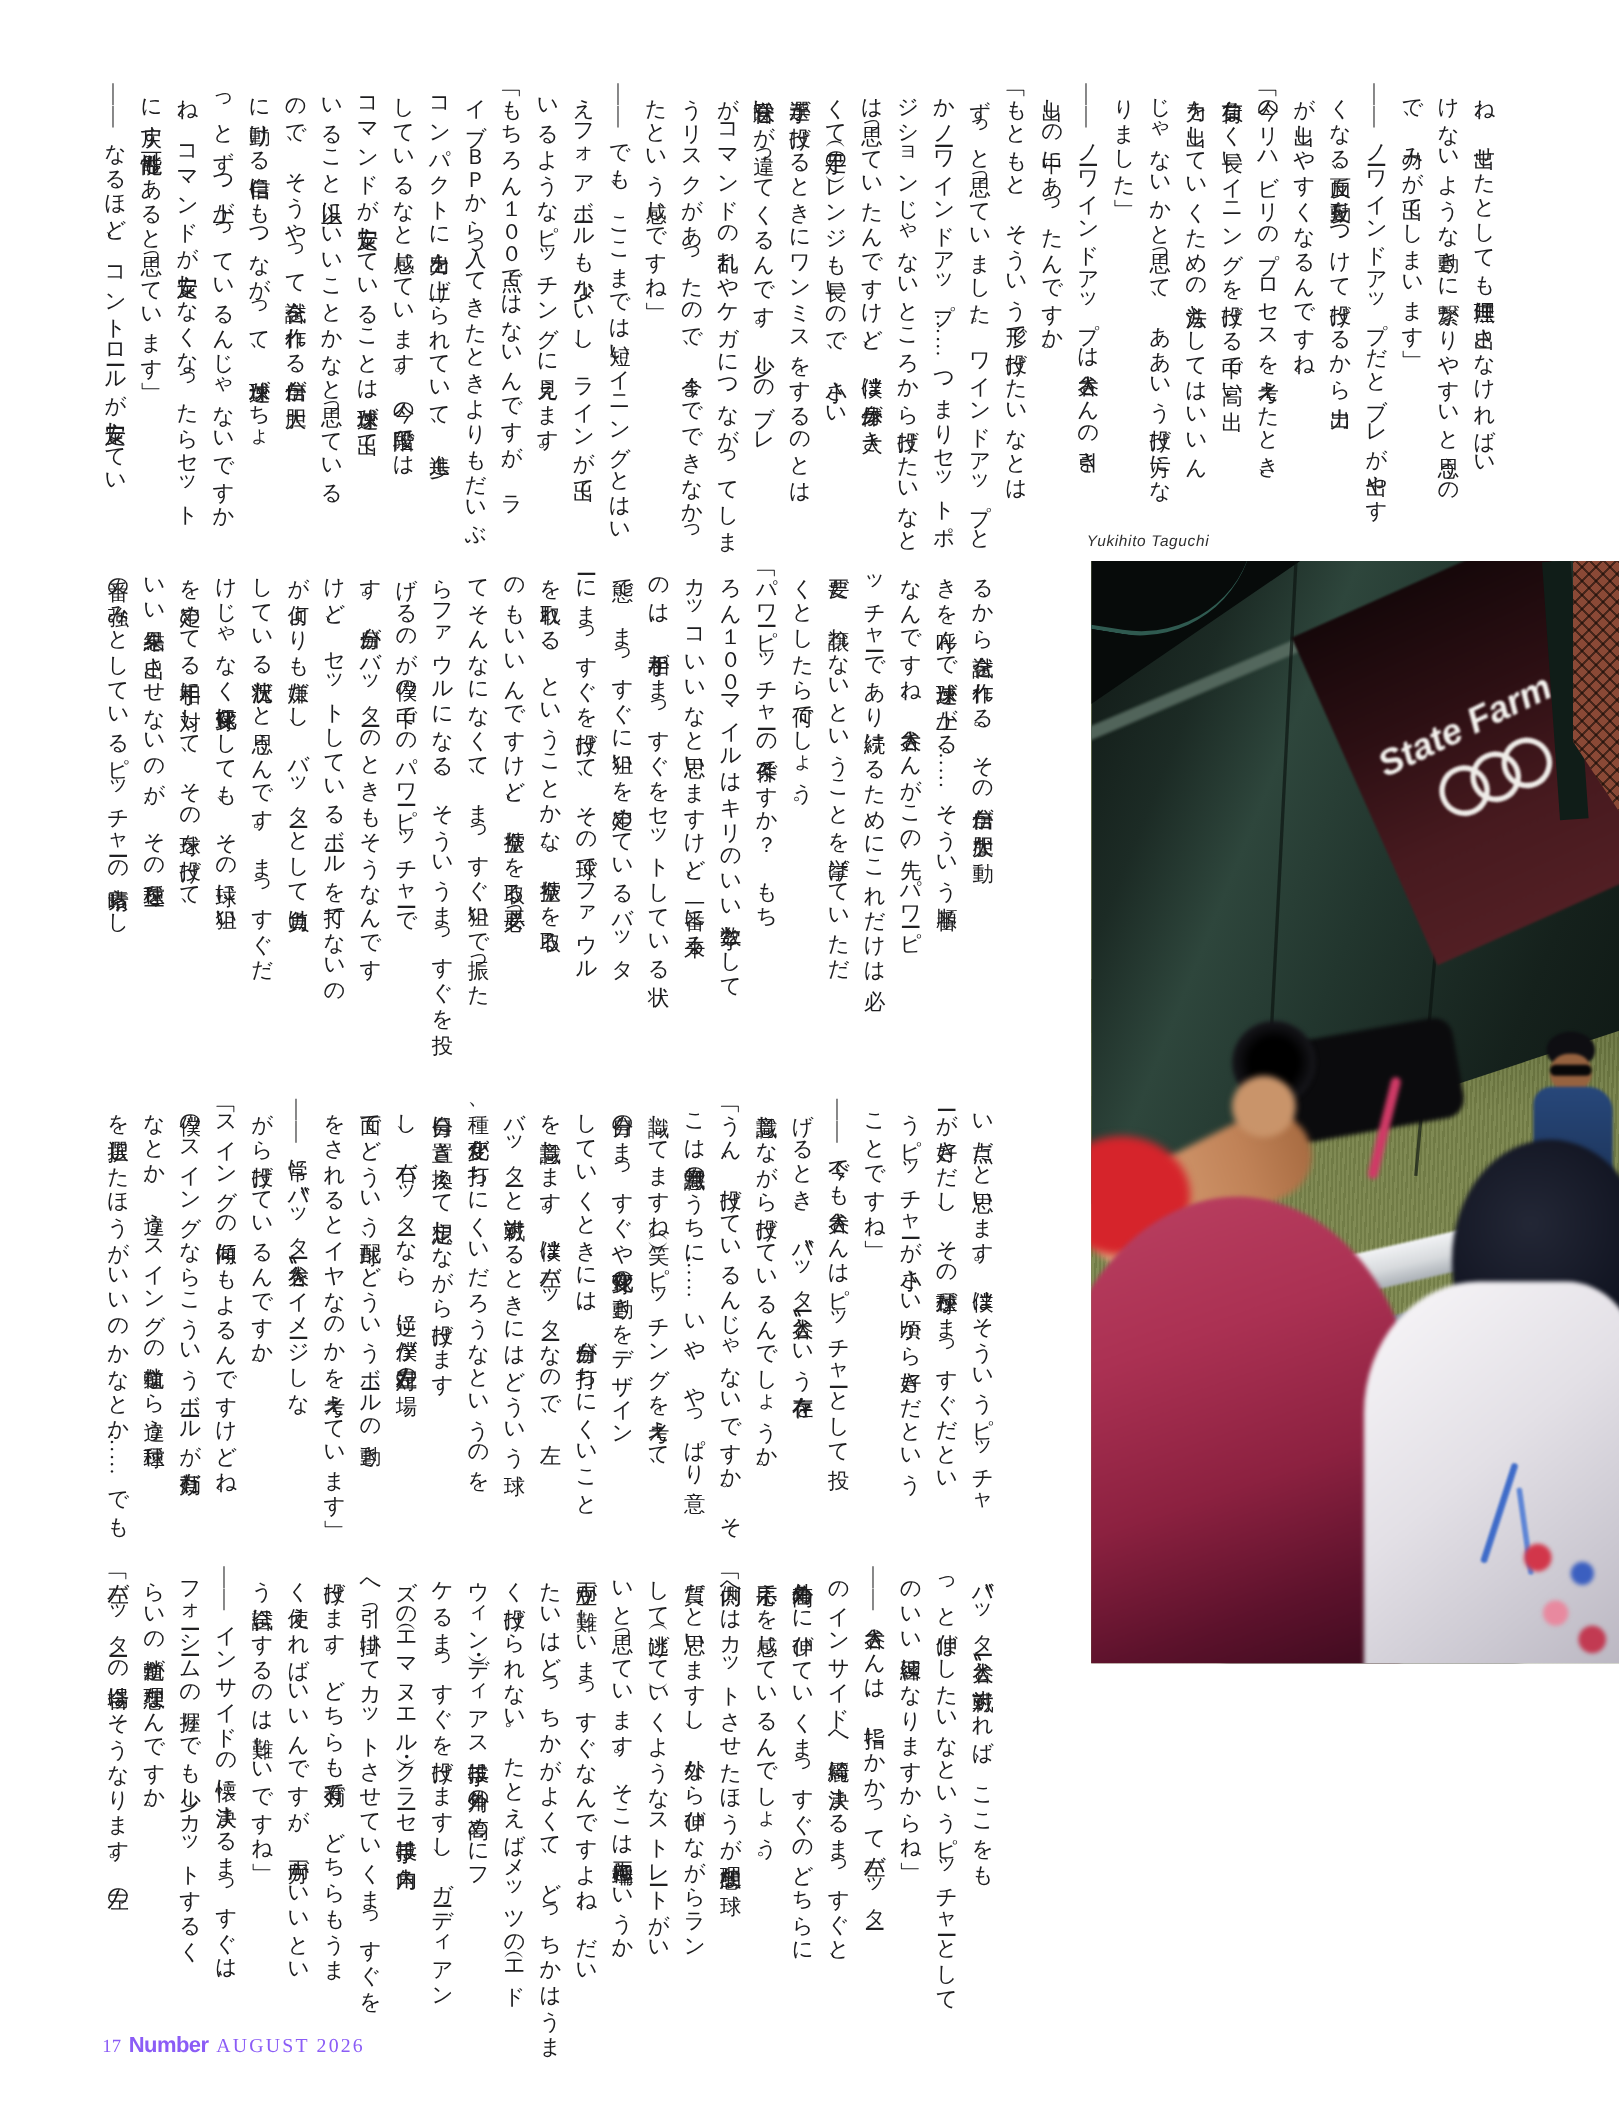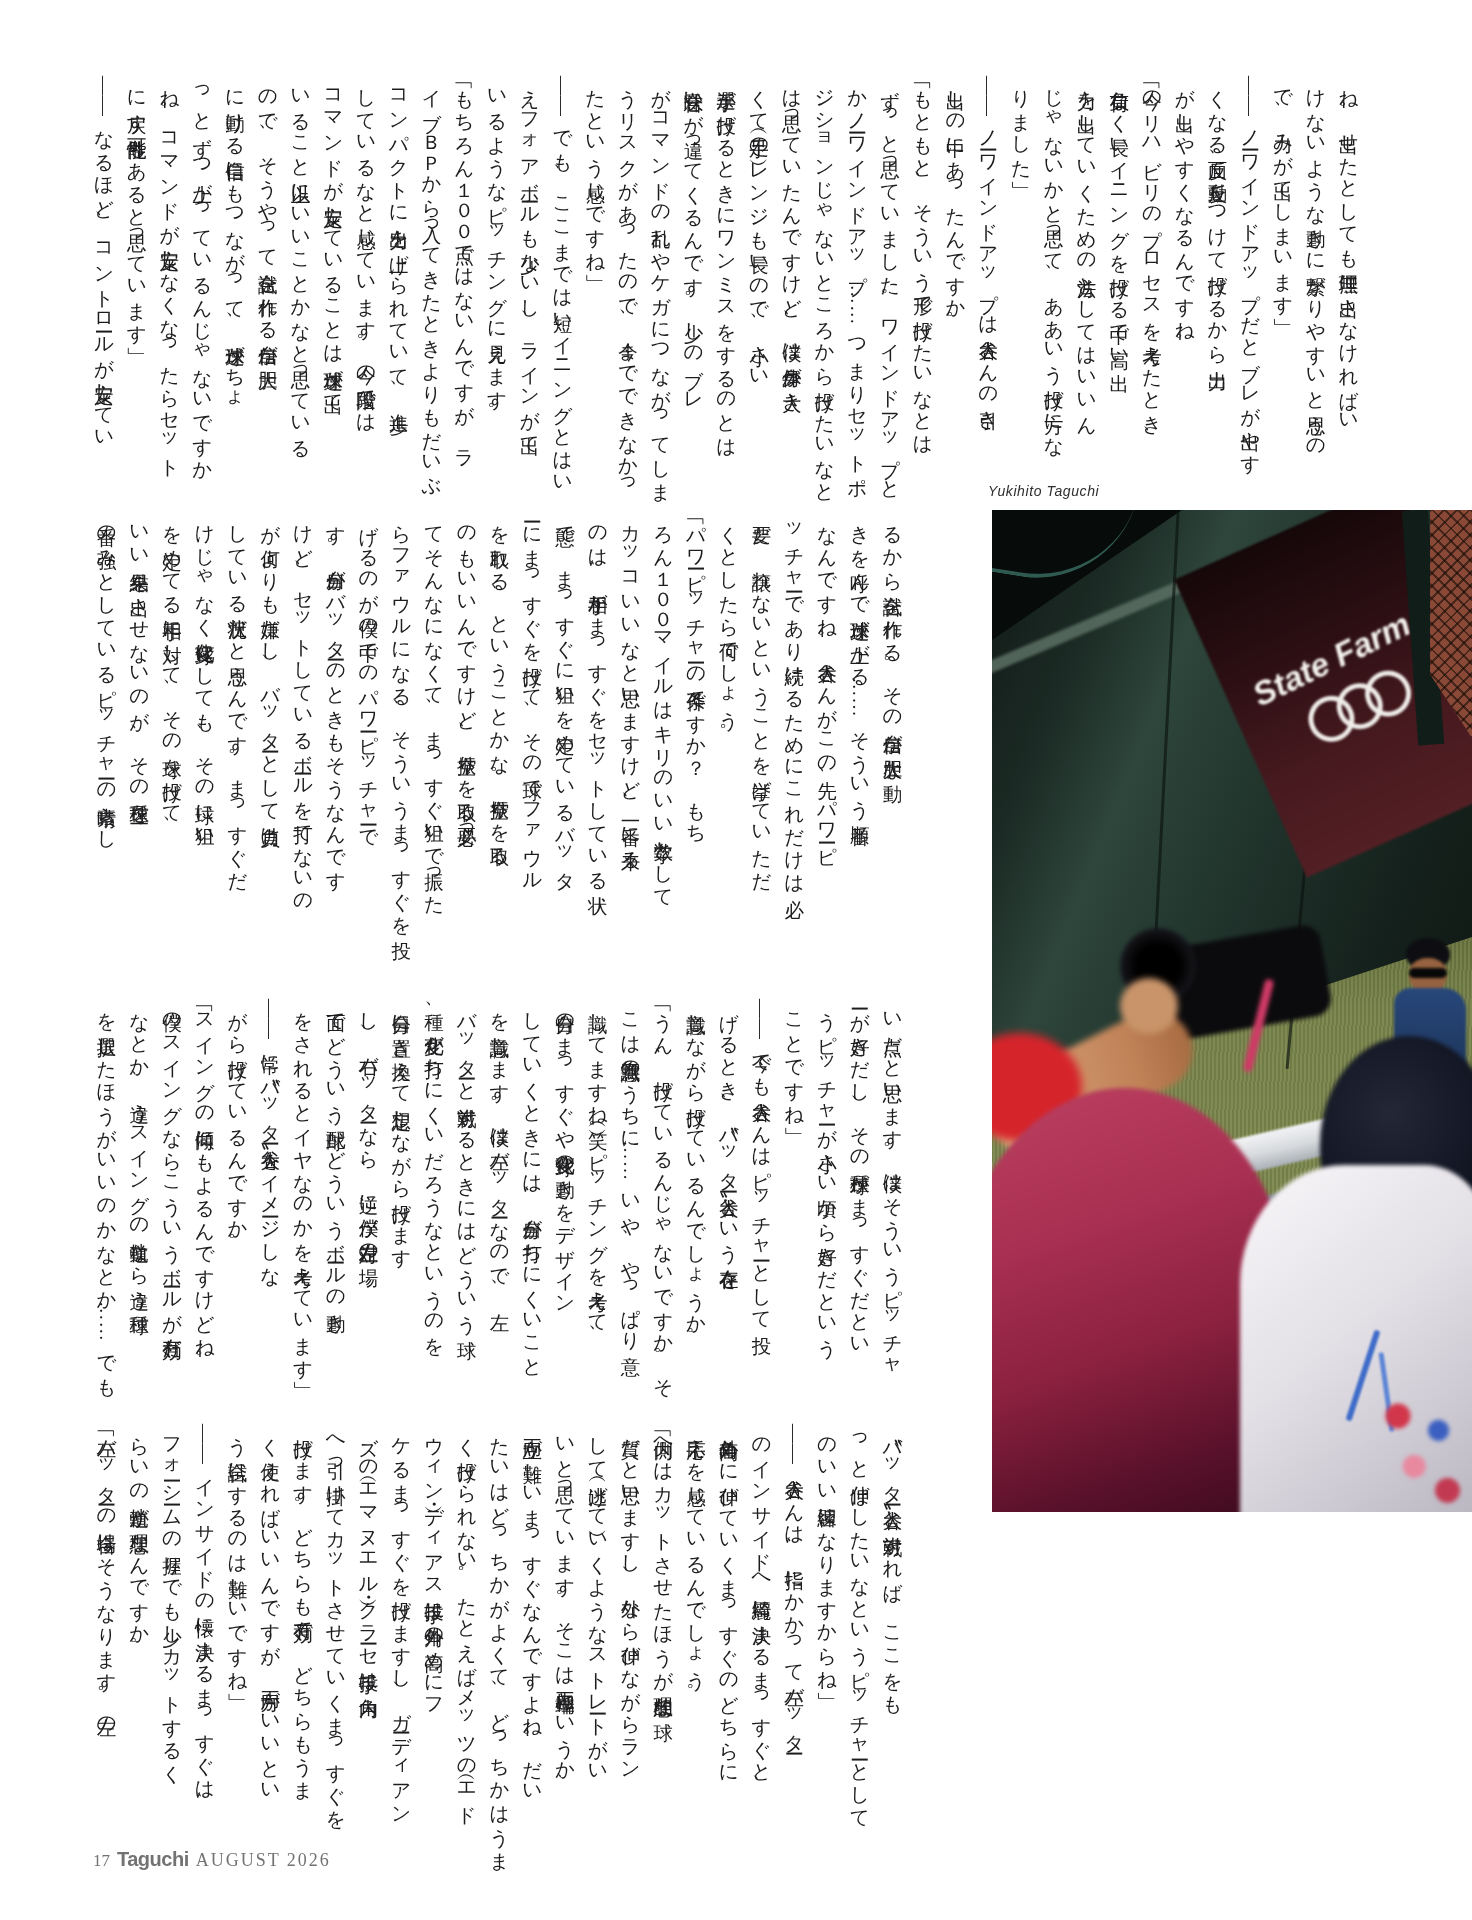--- a/index.html
+++ b/index.html
@@ -80,21 +80,21 @@
   .cord1{left:368px;top:818px;width:6px;height:95px;background:#3f6cc9;border-radius:3px;
          transform:rotate(18deg);filter:blur(1px);}
   .cord2{left:392px;top:842px;width:5px;height:80px;background:#5d85d6;border-radius:3px;
          transform:rotate(-8deg);filter:blur(1px);}
   .print{left:388px;top:882px;width:90px;height:120px;filter:blur(2px);
          background:radial-gradient(circle at 20% 20%,#d2364a 12px,transparent 13px),
                     radial-gradient(circle at 65% 32%,#3b5fc0 10px,transparent 11px),
                     radial-gradient(circle at 38% 62%,#e8899f 11px,transparent 12px),
                     radial-gradient(circle at 75% 82%,#c23a52 12px,transparent 13px);}
 
-  .footer{position:absolute;left:93px;top:1848px;display:flex;align-items:baseline;gap:7px;color:#737373;}
+  .footer{position:absolute;left:93px;top:1848px;display:flex;align-items:baseline;gap:7px;color:#8b5cf6;}
   .footer .pageno{font-family:"Liberation Serif","DejaVu Serif",serif;font-size:17px;}
   .footer .mag{font-family:"Liberation Sans","DejaVu Sans",sans-serif;font-weight:800;font-size:20px;letter-spacing:-.5px;}
   .footer .issue{font-family:"Liberation Serif","DejaVu Serif",serif;font-size:18px;letter-spacing:2px;}
 </style>
 </head>
 <body>
 
 <div class="page">
 
   <section class="band band1">
@@ -264,17 +264,17 @@
       <span class="vcol">く使えればいいんですが、両方がいいとい</span>
       <span class="vcol">う試合にするのは難しいですね」</span>
       <span class="vcol">――インサイドの懐に決まるまっすぐは、</span>
       <span class="vcol">フォーシームの握りでも少しカットするく</span>
       <span class="vcol">らいの軌道が理想なんですか。</span>
       <span class="vcol">「左バッターの場合はそうなります。左の</span>
     </section>
 
   <footer class="footer">
     <span class="pageno">17</span>
-    <span class="mag">Taguchi</span>
+    <span class="mag">Number</span>
     <span class="issue">AUGUST 2026</span>
   </footer>
 
 </div>
 
 </body></html>

